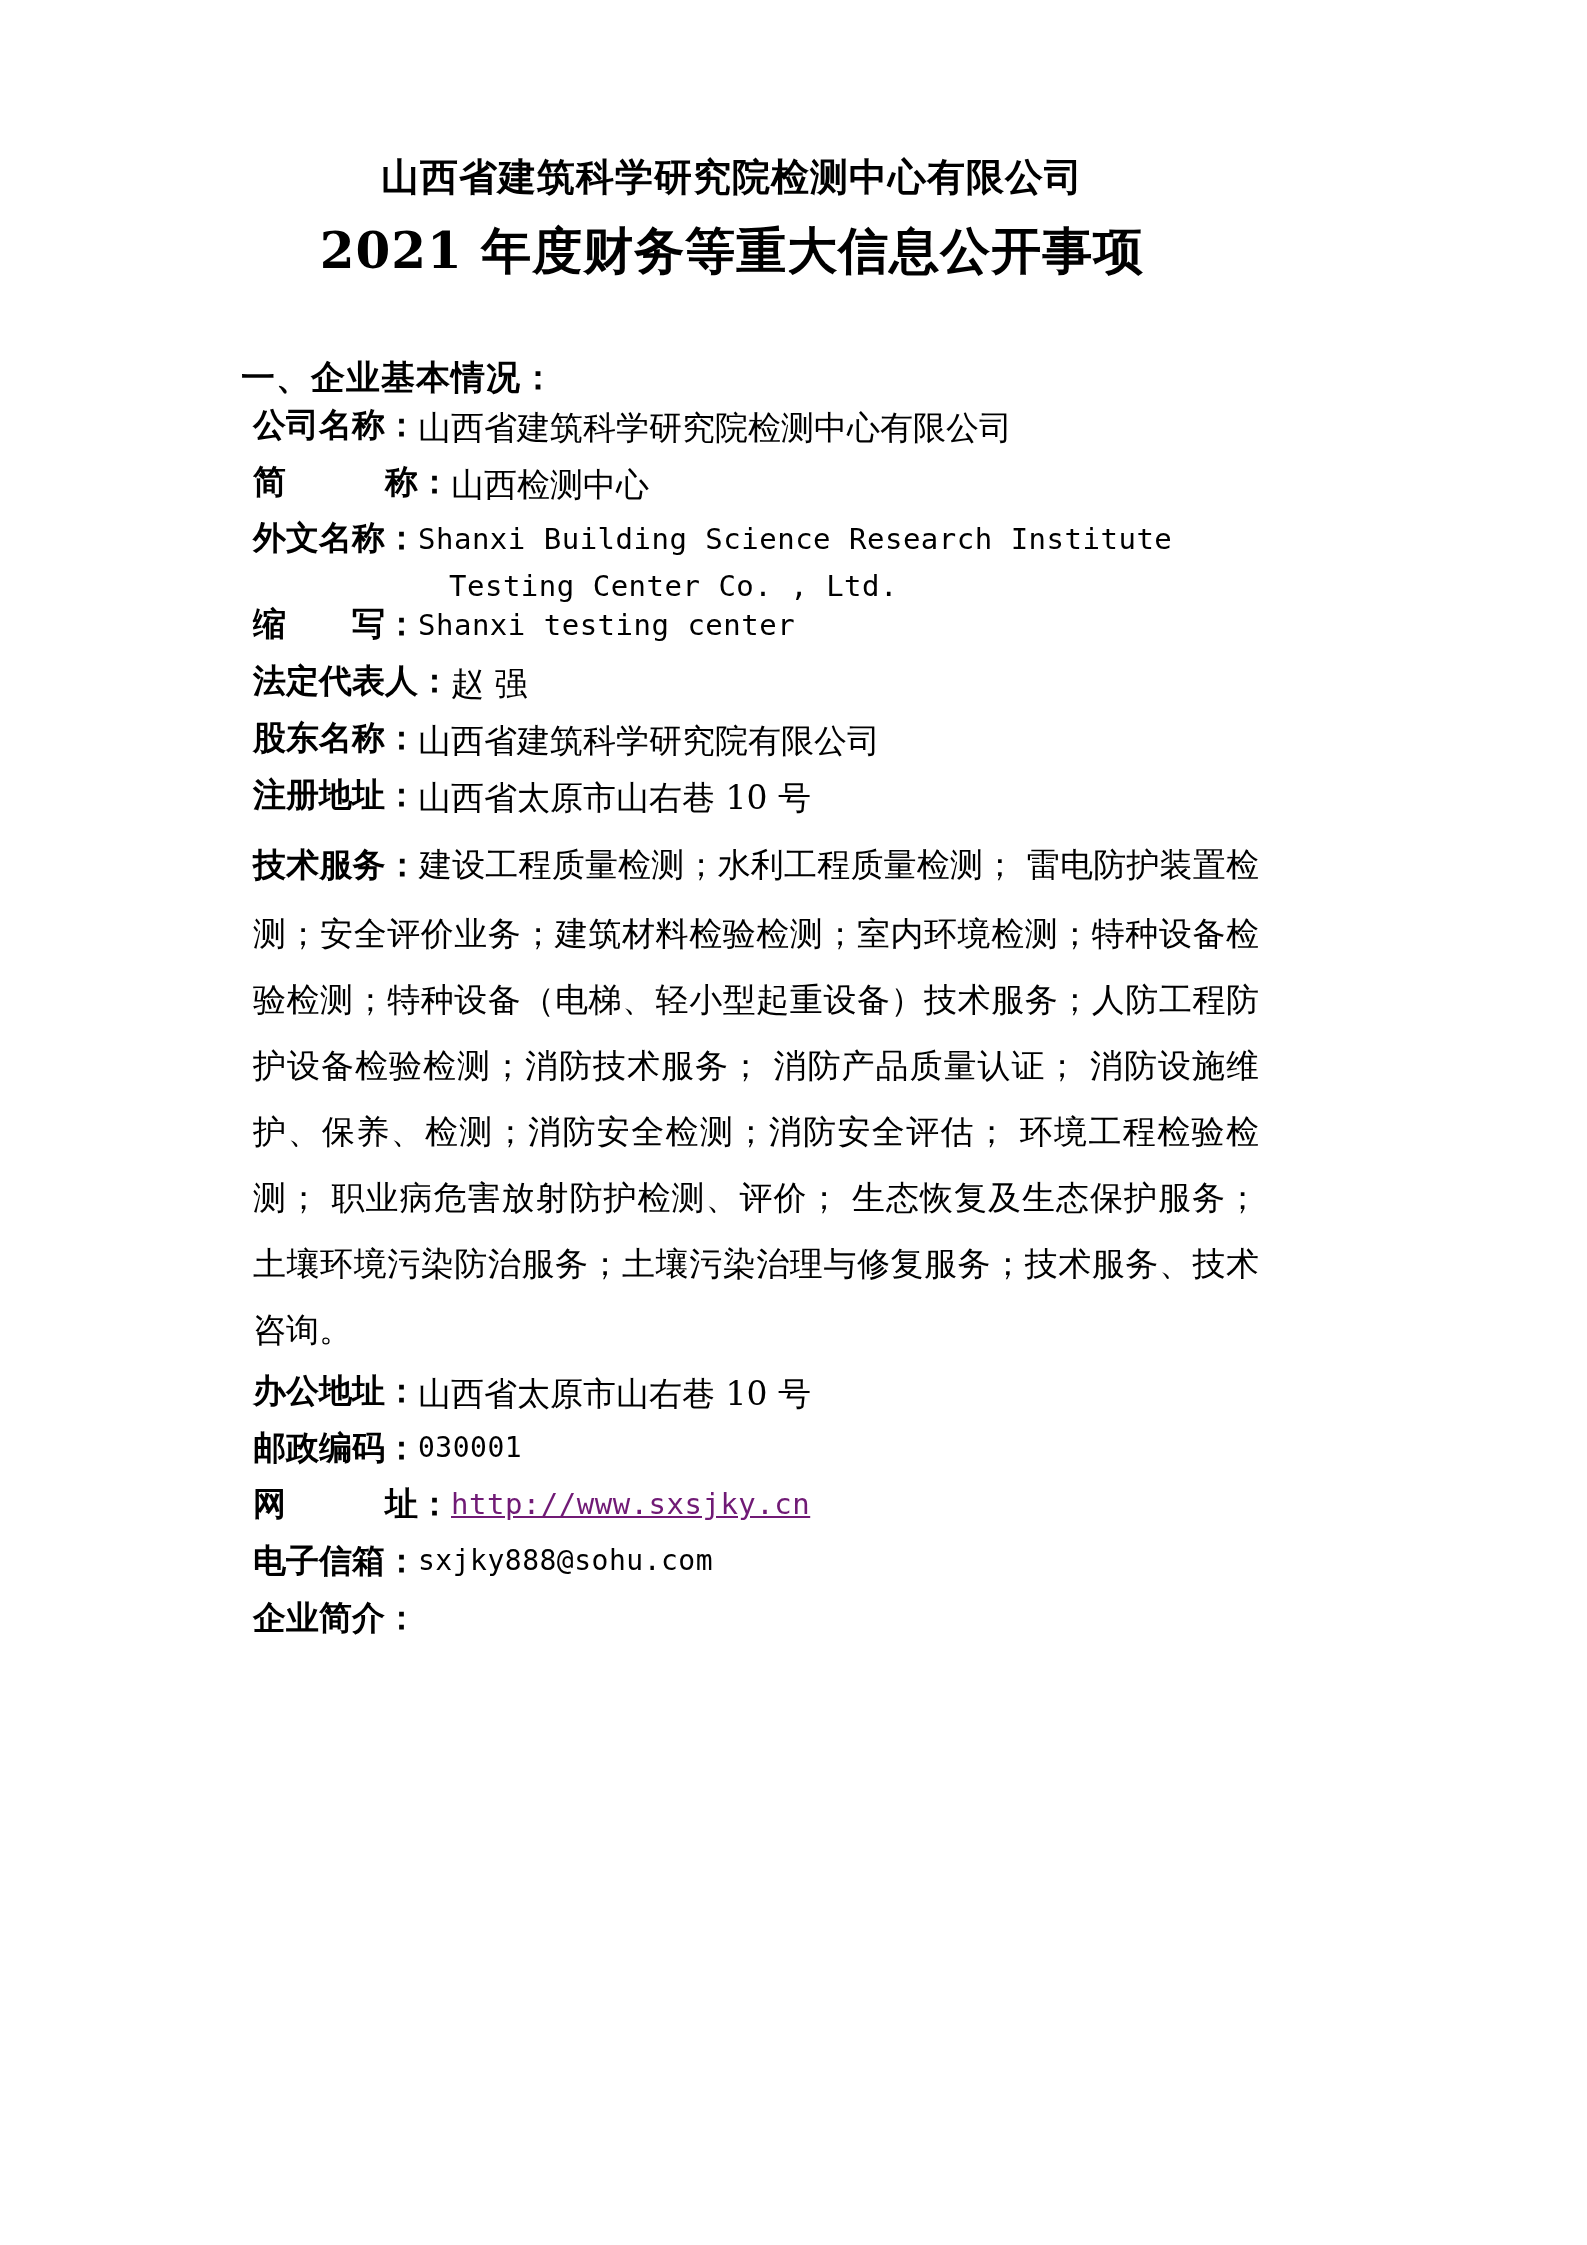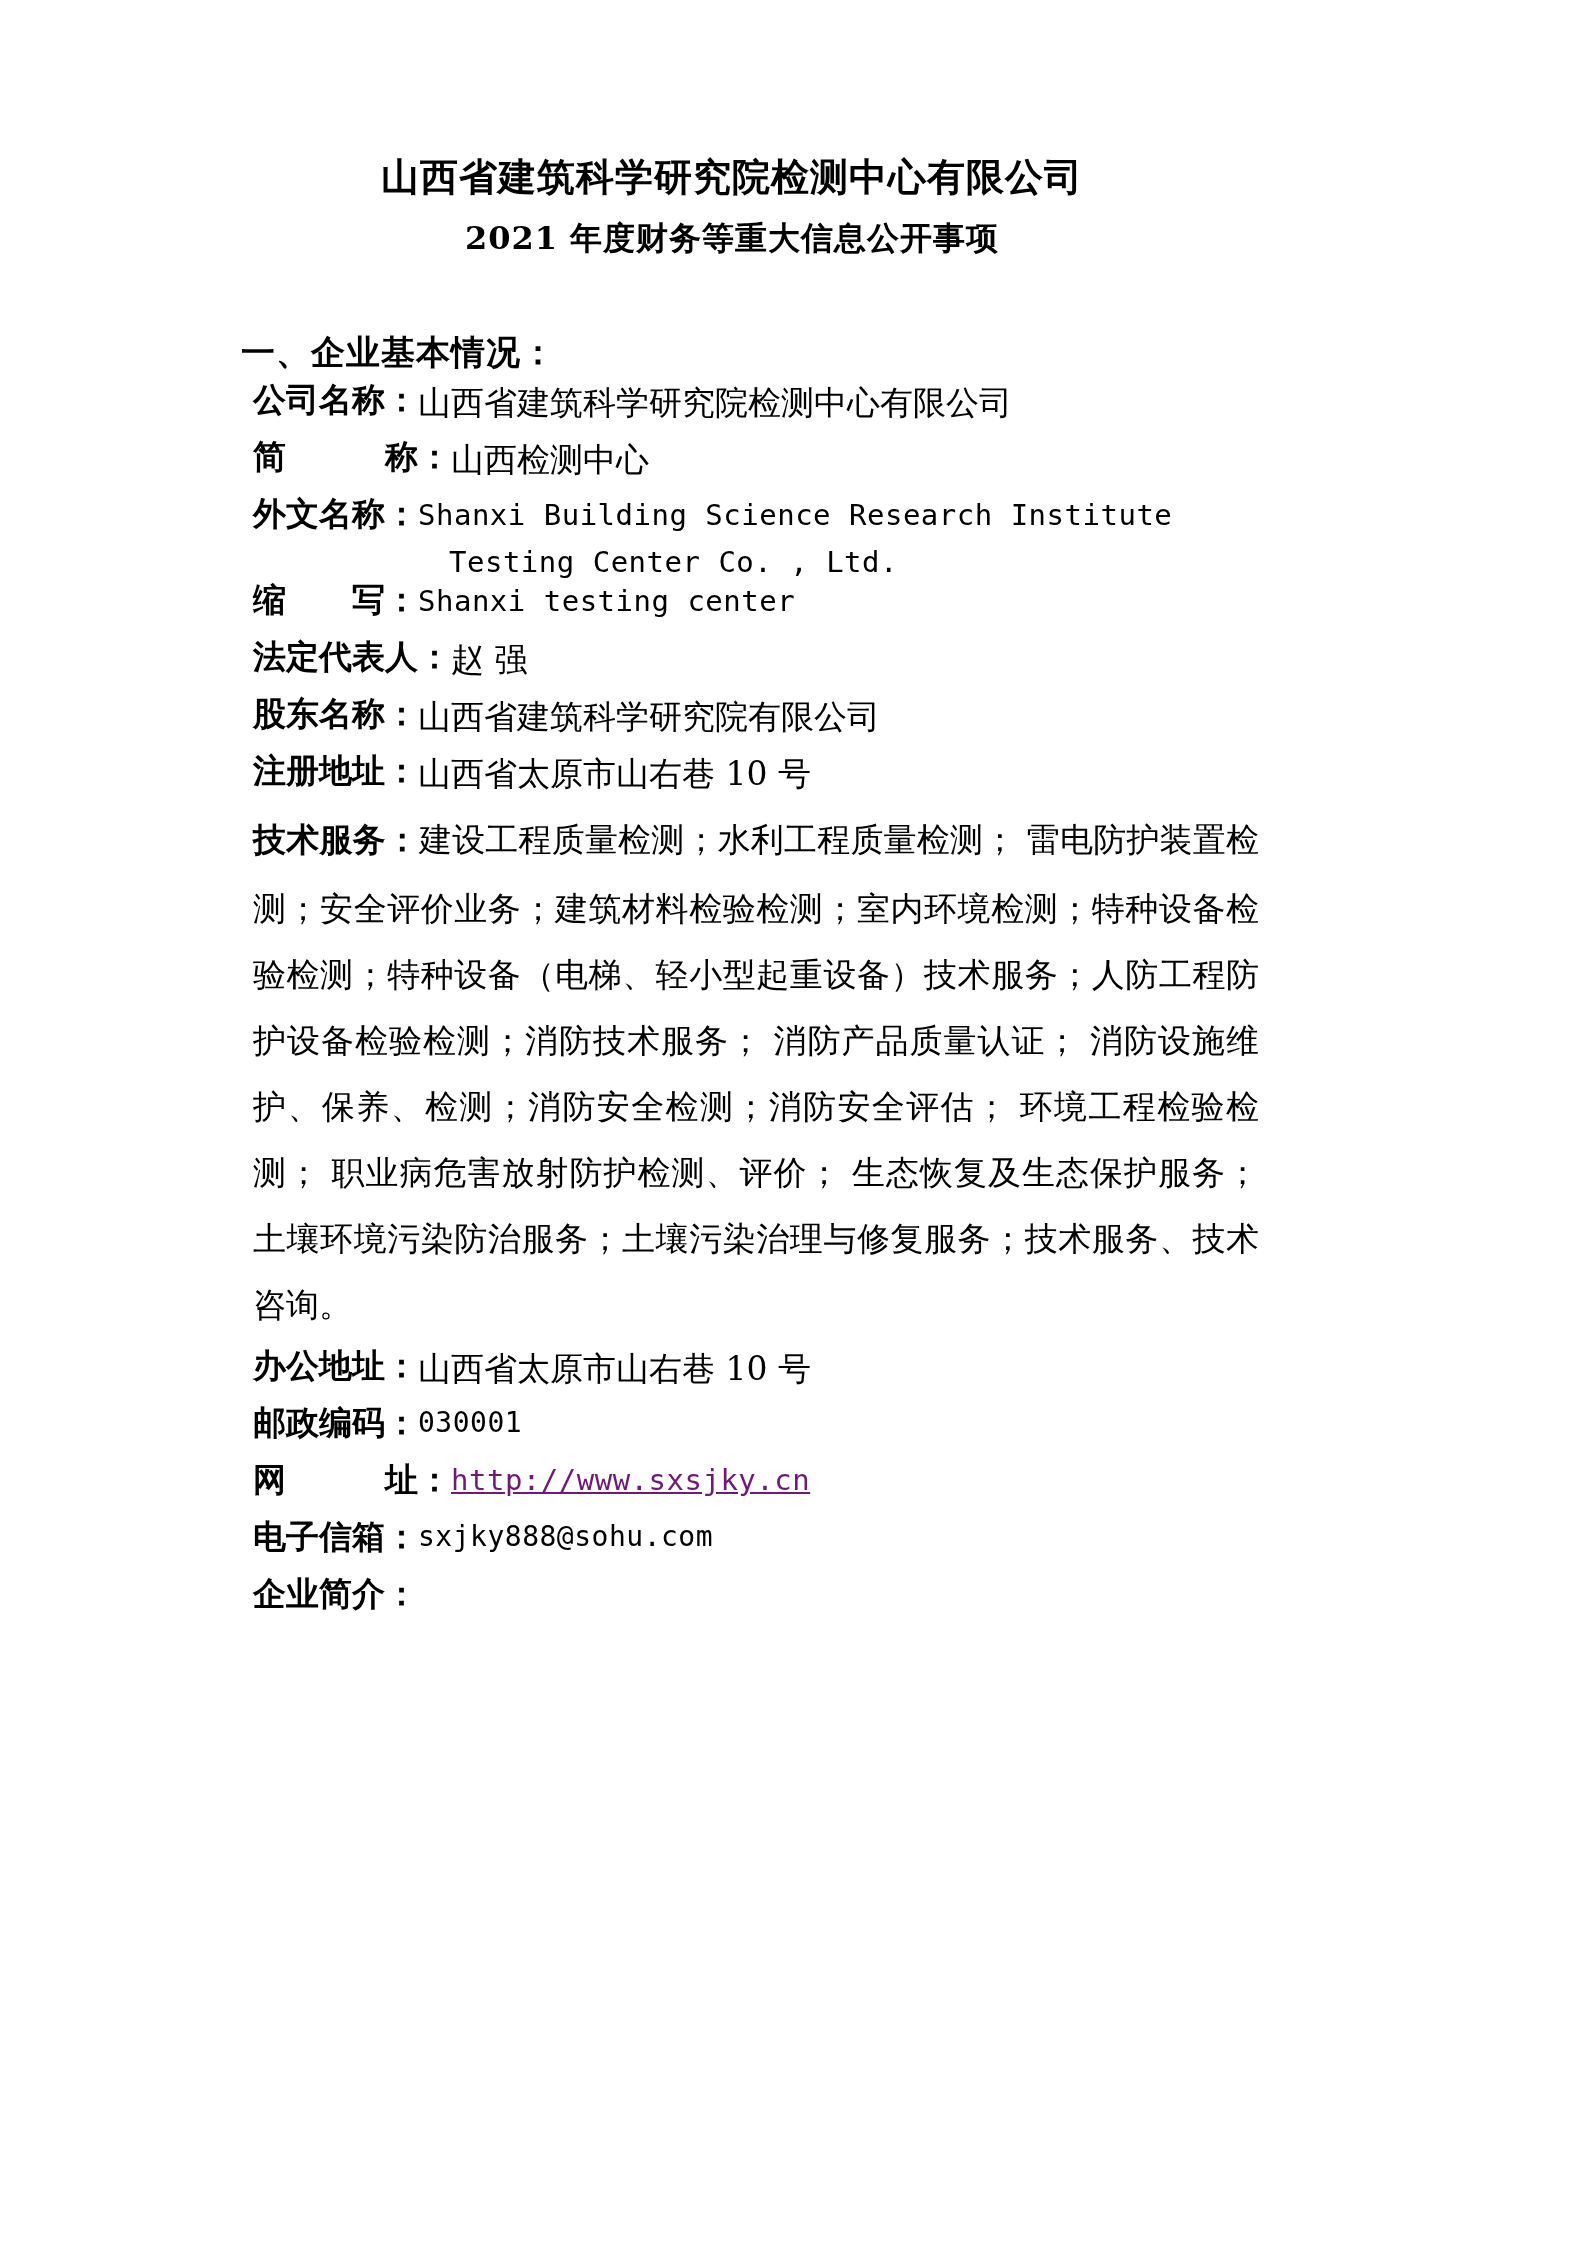--- a/index.html
+++ b/index.html
@@ -26,21 +26,21 @@
     font-family: "DejaVu Serif", "Liberation Serif", serif;
     font-size: 38px;
     font-weight: 600;
     letter-spacing: 1px;
     line-height: 1.4;
     margin: 0 0 14px 0;
   }
   .title-line2 {
     text-align: center;
     font-family: "DejaVu Serif", "Liberation Serif", serif;
-    font-size: 32px;
+    font-size: 50px;
     font-weight: 700;
     letter-spacing: 1px;
     line-height: 1.35;
     margin: 0 0 70px 0;
   }
   .section-heading {
     font-family: "DejaVu Serif", "Liberation Serif", serif;
     font-size: 34px;
     font-weight: 700;
     margin: 0 0 4px 0;

